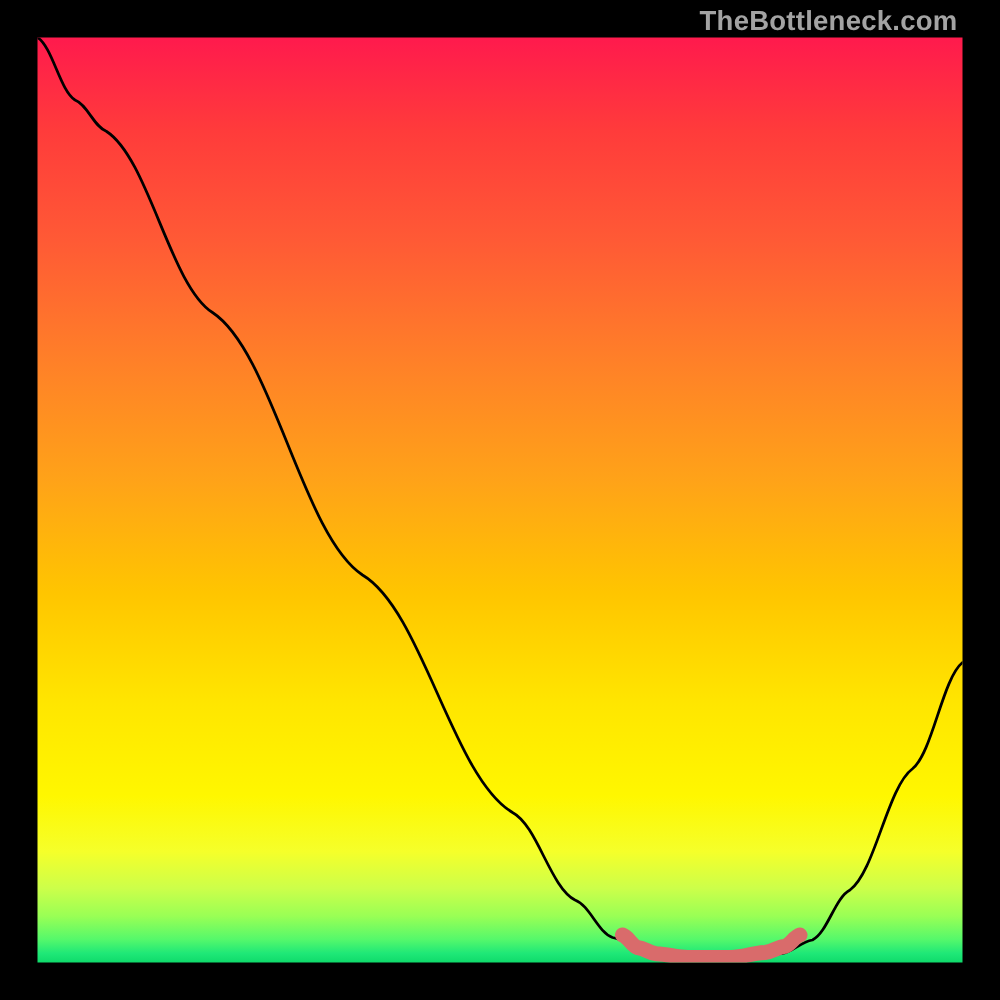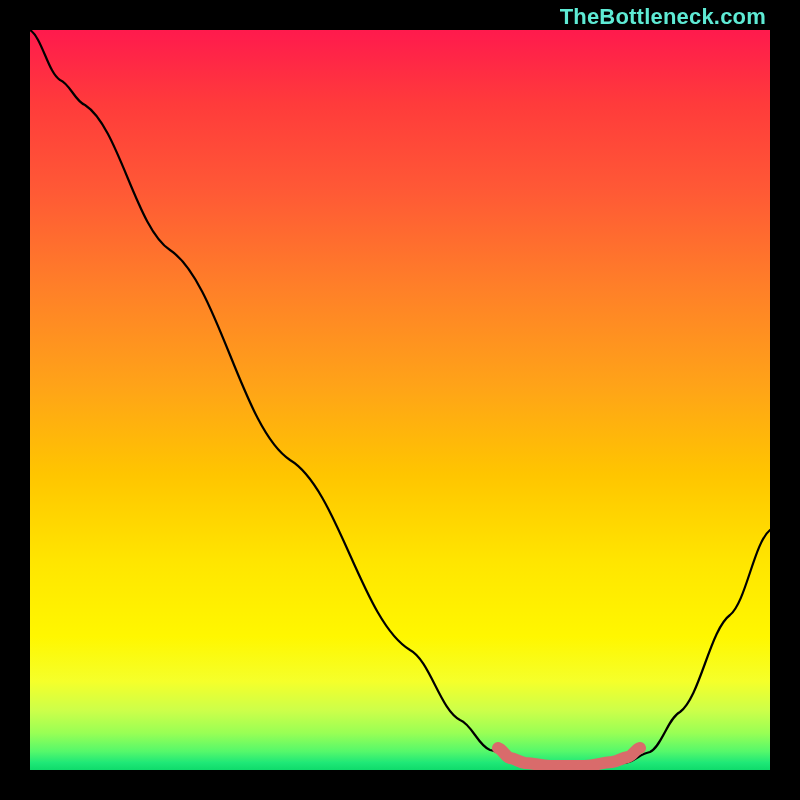--- a/index.html
+++ b/index.html
@@ -41,21 +41,21 @@
       #0fdb6b 100%
     );
   }
   .watermark {
     position: absolute;
     top: 4px;
     right: 34px;
     font-family: Arial, Helvetica, sans-serif;
     font-size: 22px;
     font-weight: 600;
-    color: #5eead4;
+    color: #a3a3a3;
     letter-spacing: 0.2px;
   }
   svg.curve {
     position: absolute;
     left: 0;
     top: 0;
     width: 740px;
     height: 740px;
   }
 </style>

